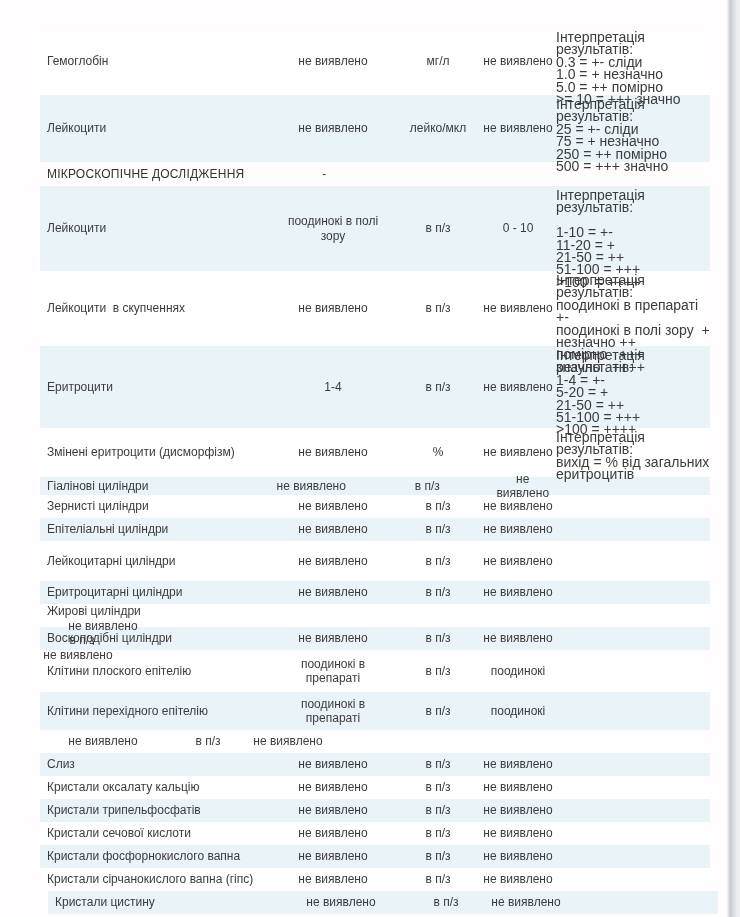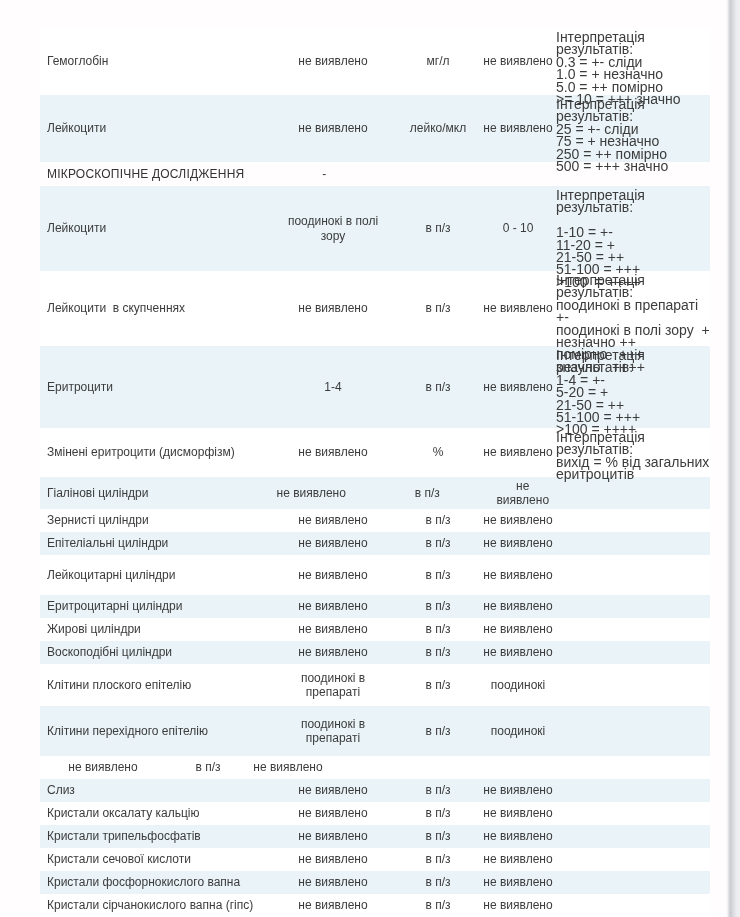--- a/index.html
+++ b/index.html
@@ -154,21 +154,21 @@
   </div>
       <div class="row" style="height: 49px;">
     <div class="cell name">Змінені еритроцити (дисморфізм)</div>
     <div class="cell result">не виявлено</div>
     <div class="cell unit">%</div>
     <div class="cell ref">не виявлено</div>
     <div class="cell interp">Інтерпретація результатів:
 вихід = % від загальних
 еритроцитів</div>
   </div>
-      <div class="row shaded" style="height: 32px; gap: 30px;">
+      <div class="row shaded" style="height: 18px; gap: 30px;">
     <div class="cell name">Гіалінові циліндри</div>
     <div class="cell result">не виявлено</div>
     <div class="cell unit">в п/з</div>
     <div class="cell ref">не виявлено</div>
     <div class="cell interp"></div>
   </div>
       <div class="row" style="height: 23px;">
     <div class="cell name">Зернисті циліндри</div>
     <div class="cell result">не виявлено</div>
     <div class="cell unit">в п/з</div>
@@ -189,21 +189,21 @@
     <div class="cell ref">не виявлено</div>
     <div class="cell interp"></div>
   </div>
       <div class="row shaded" style="height: 23px;">
     <div class="cell name">Еритроцитарні циліндри</div>
     <div class="cell result">не виявлено</div>
     <div class="cell unit">в п/з</div>
     <div class="cell ref">не виявлено</div>
     <div class="cell interp"></div>
   </div>
-      <div class="row" style="height: 23px;">
+      <div class="row" style="height: 23px; flex-direction: column;">
     <div class="cell name">Жирові циліндри</div>
     <div class="cell result">не виявлено</div>
     <div class="cell unit">в п/з</div>
     <div class="cell ref">не виявлено</div>
     <div class="cell interp"></div>
   </div>
       <div class="row shaded" style="height: 23px;">
     <div class="cell name">Воскоподібні циліндри</div>
     <div class="cell result">не виявлено</div>
     <div class="cell unit">в п/з</div>
@@ -211,21 +211,21 @@
     <div class="cell interp"></div>
   </div>
       <div class="row" style="height: 42px;">
     <div class="cell name">Клітини плоского епітелію</div>
     <div class="cell result">поодинокі в
 препараті</div>
     <div class="cell unit">в п/з</div>
     <div class="cell ref">поодинокі</div>
     <div class="cell interp"></div>
   </div>
-      <div class="row shaded" style="height: 50px;">
+      <div class="row shaded" style="height: 38px;">
     <div class="cell name">Клітини перехідного епітелію</div>
     <div class="cell result">поодинокі в
 препараті</div>
     <div class="cell unit">в п/з</div>
     <div class="cell ref">поодинокі</div>
     <div class="cell interp"></div>
   </div>
       <div class="row" style="height: 23px;">
     <div class="cell result">не виявлено</div>
     <div class="cell unit">в п/з</div>

